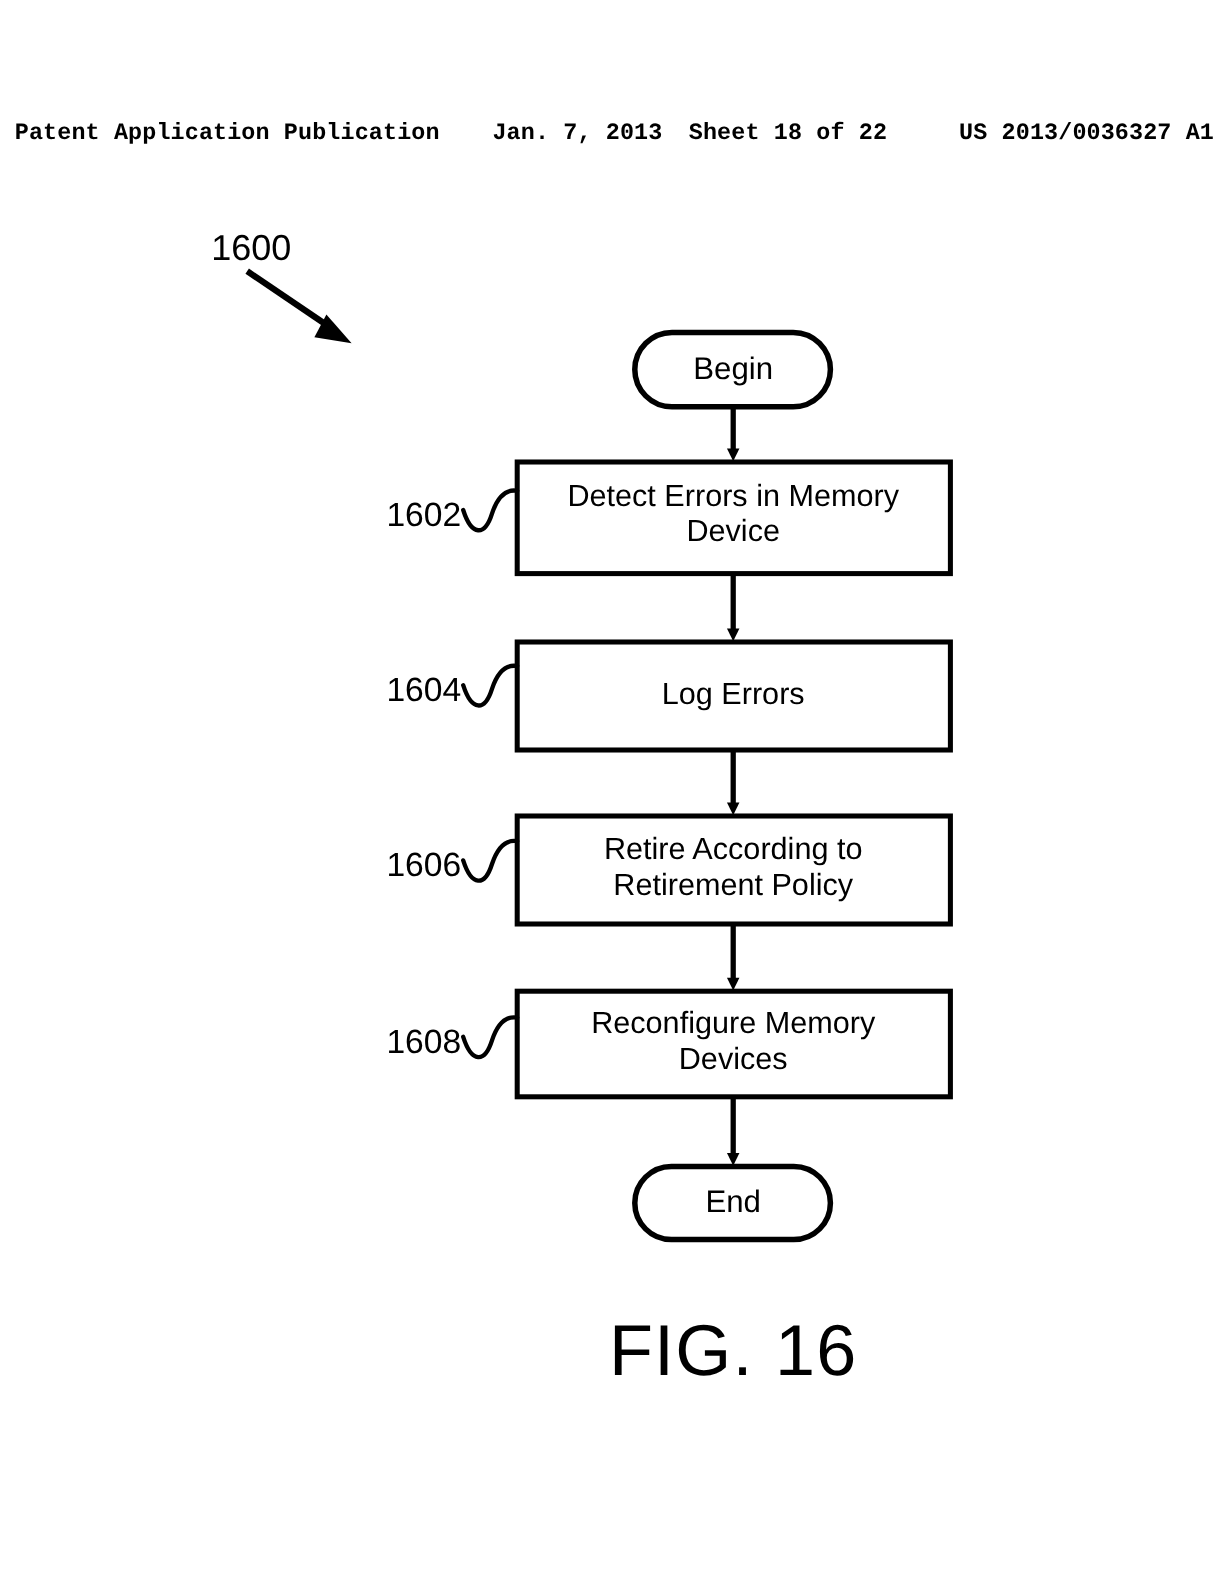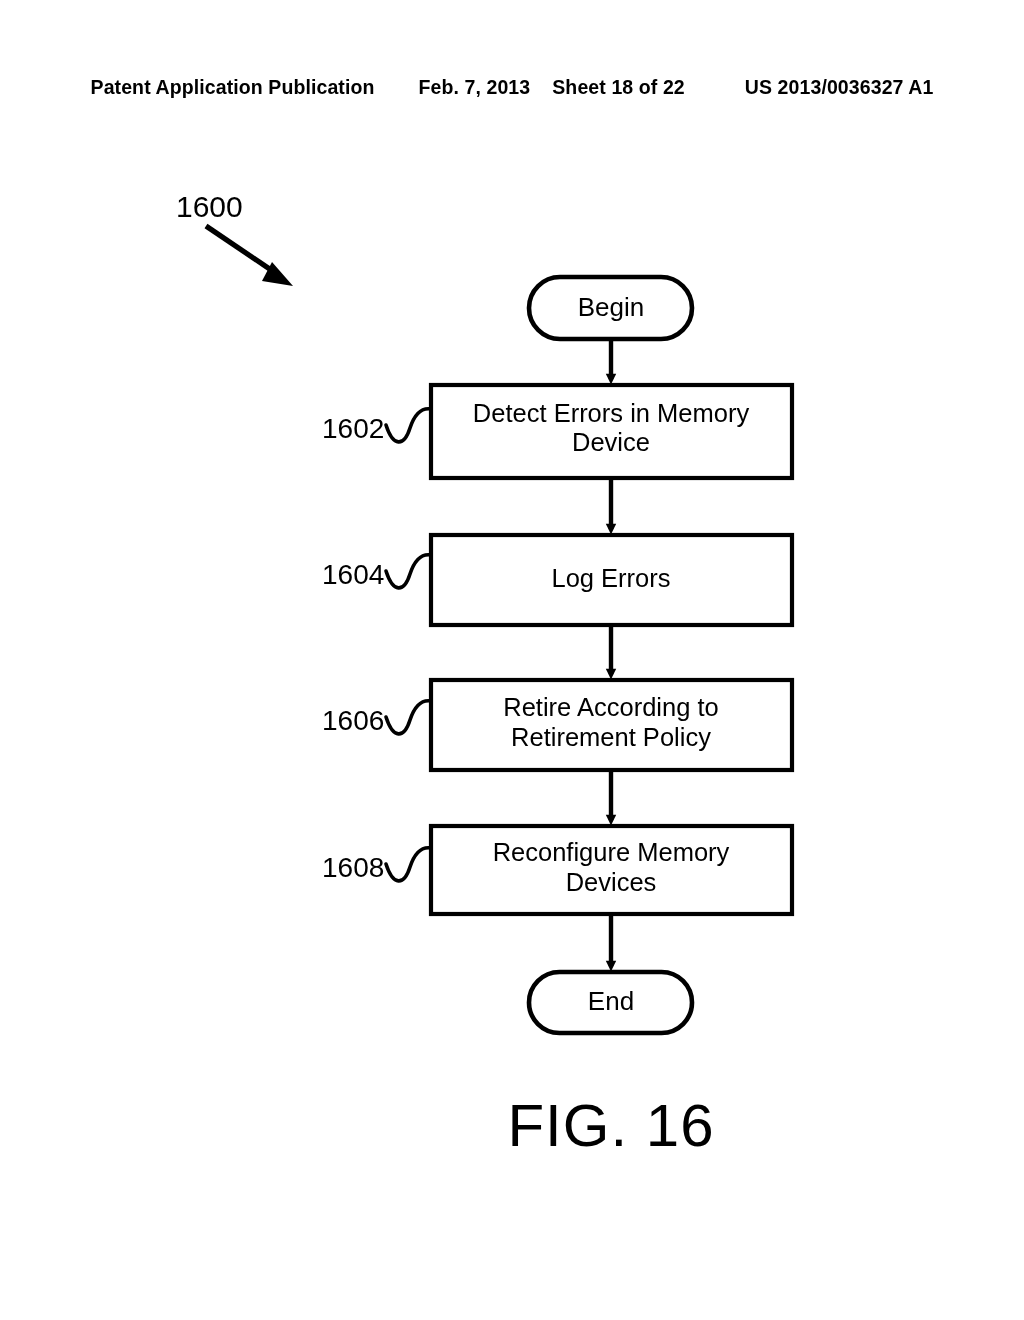--- a/index.html
+++ b/index.html
@@ -13,28 +13,28 @@
     height: 1320px;
     position: relative;
     font-family: "Liberation Sans", sans-serif;
     color: #000000;
     overflow: hidden;
   }
 
   
   .page-header {
     position: absolute;
-    top: 76px;
+    top: 100px;
     left: 0;
     width: 1024px;
     height: 26px;
     display: flex;
     justify-content: center;
     align-items: baseline;
-    font-family: Liberation Sans, sans-serif;
+    font-family: Liberation Mono, monospace;
     font-weight: bold;
     font-size: 19.5px;
     letter-spacing: 0.1px;
     white-space: nowrap;
   }
   .page-header .hdr-pub      { margin-right: 44px; }
   .page-header .hdr-date     { margin-right: 22px; }
   .page-header .hdr-sheet    { margin-right: 44px; }
   .page-header .hdr-patno    { margin-right: 0; margin-left: 16px; }
 
@@ -110,21 +110,21 @@
     text-anchor: middle;
     dominant-baseline: middle;
     letter-spacing: 1px;
   }
 </style>
 </head>
 <body>
 
 <div class="page-header">
   <span class="hdr-pub">Patent Application Publication</span>
-  <span class="hdr-date">Feb. 7, 2013</span>
+  <span class="hdr-date">Jan. 7, 2013</span>
   <span class="hdr-sheet">Sheet 18 of 22</span>
   <span class="hdr-patno">US 2013/0036327 A1</span>
 </div>
 
 <div class="figure-canvas">
   <svg viewBox="0 0 1024 1320" xmlns="http://www.w3.org/2000/svg">
 
     <defs>
       <marker id="flow-arrow" markerWidth="12" markerHeight="12" refX="5.6" refY="5.6" orient="auto" markerUnits="userSpaceOnUse">
         <path d="M 0.4 0.4 L 11 5.6 L 0.4 10.8 Z" class="arrow-head"></path>

